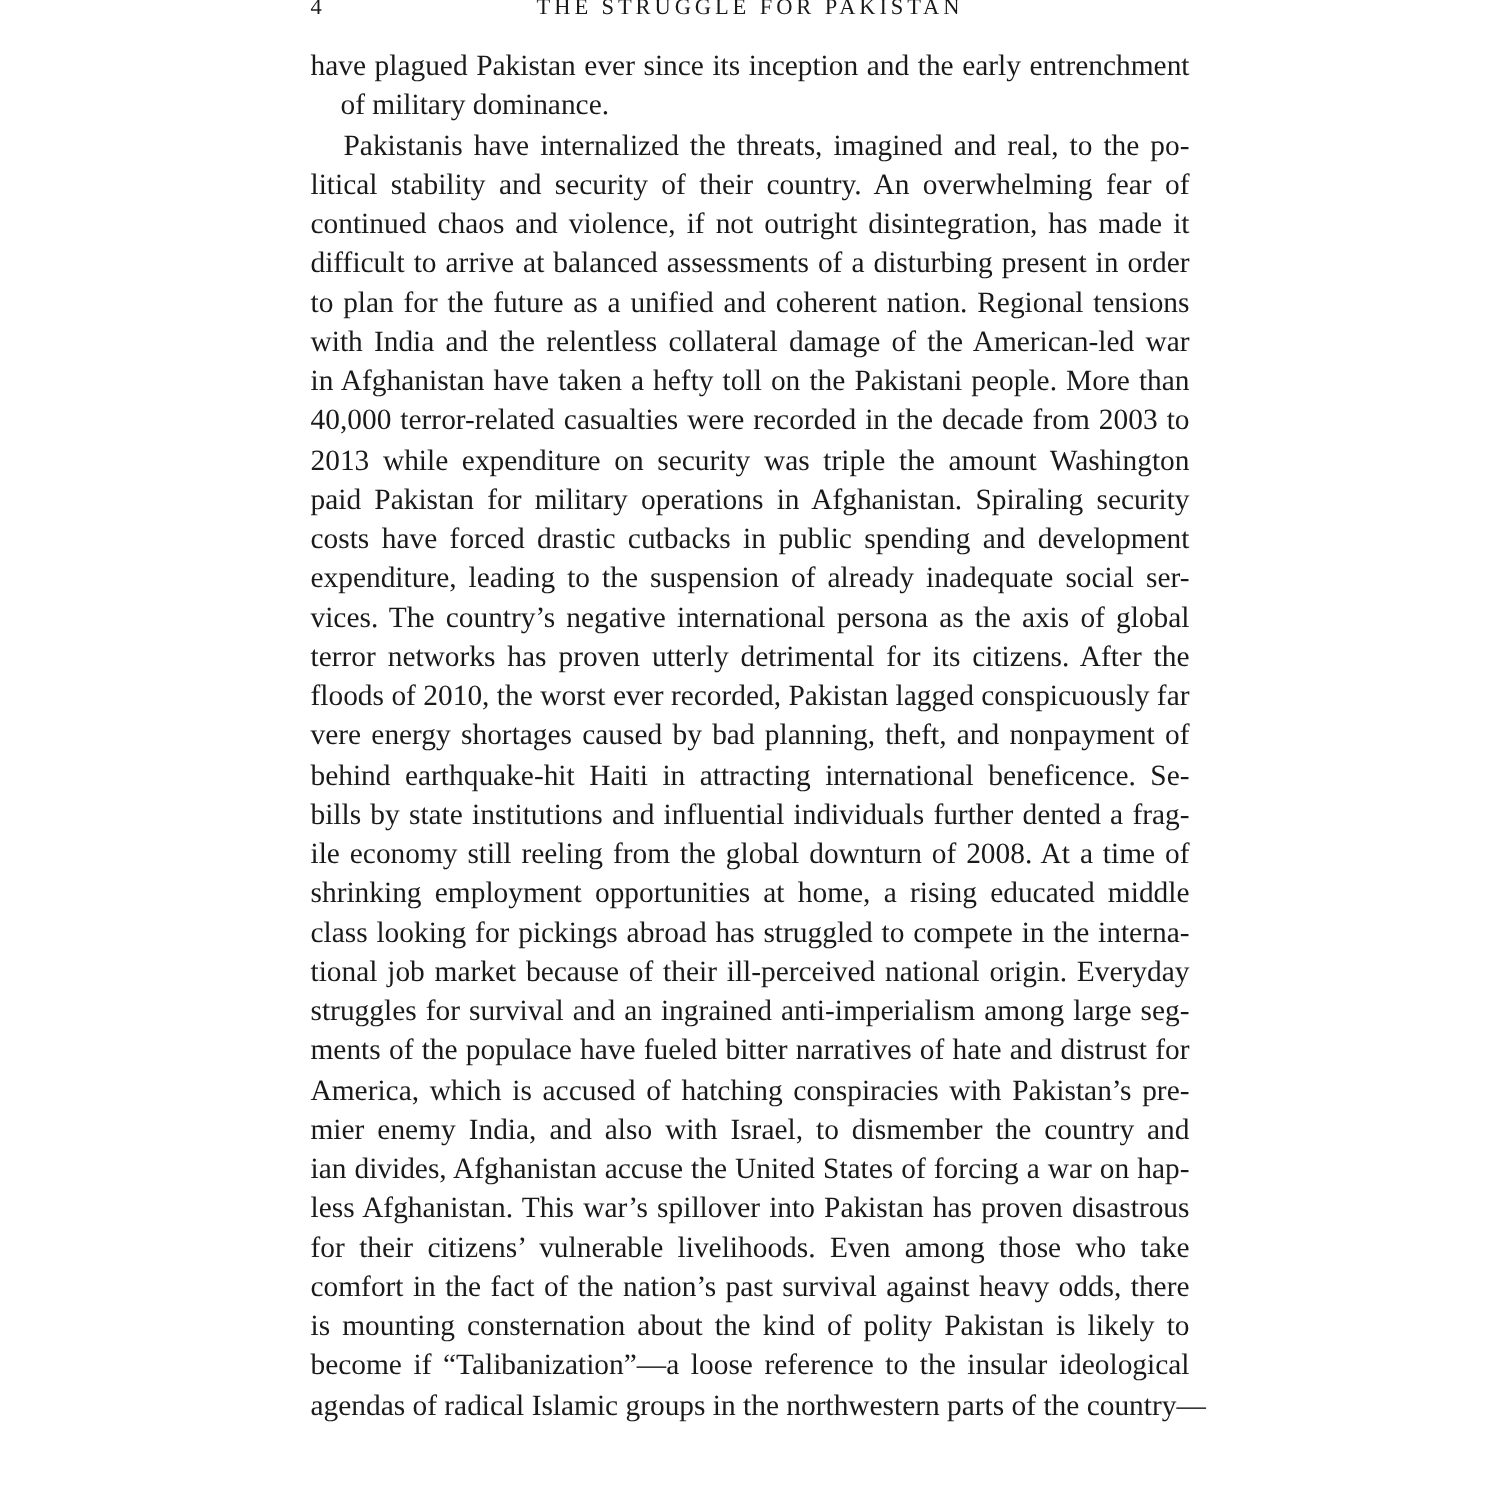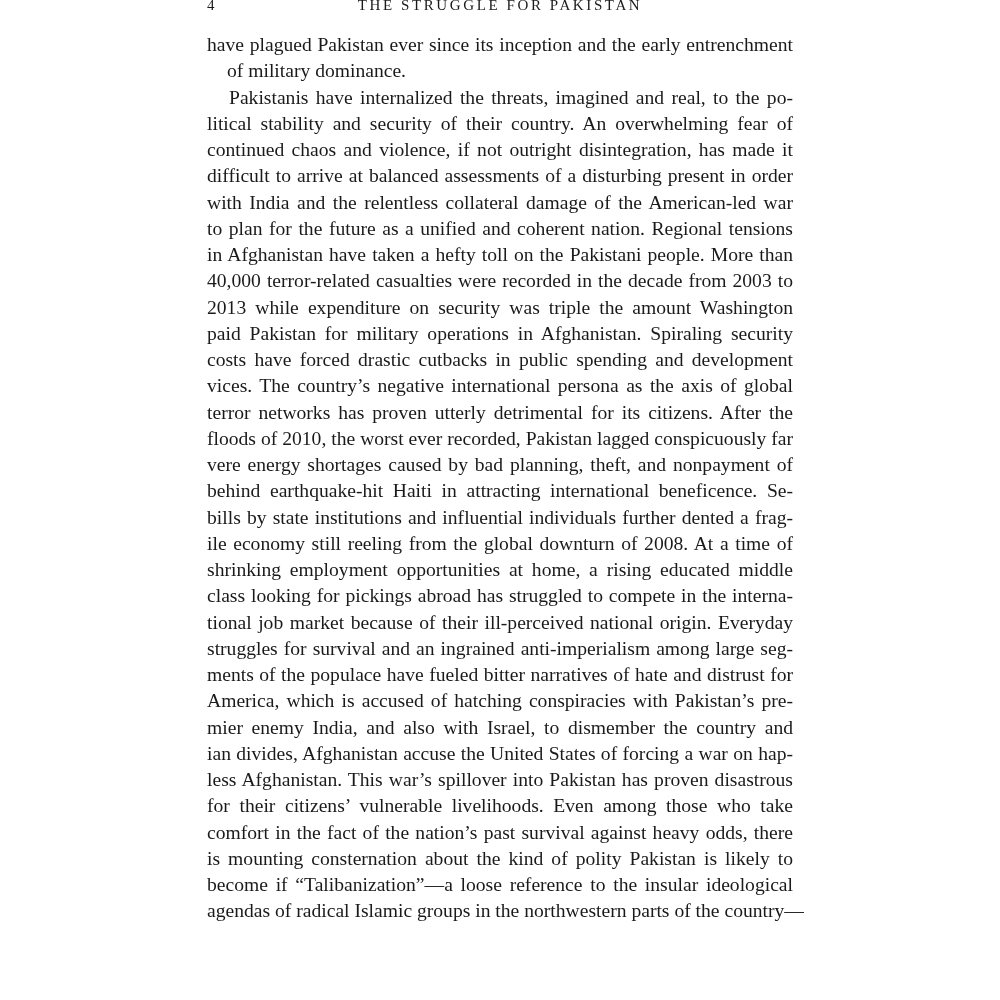--- a/index.html
+++ b/index.html
@@ -26,27 +26,28 @@
   <div class="body" id="body-text">
       <div>
         <span class="line">have plagued Pakistan ever since its inception and the early entrenchment</span>
         <span class="line last">of military dominance.</span>
       </div>
       <div>
         <span class="line indent">Pakistanis have internalized the threats, imagined and real, to the po-</span>
         <span class="line">litical stability and security of their country. An overwhelming fear of</span>
         <span class="line">continued chaos and violence, if not outright disintegration, has made it</span>
         <span class="line">difficult to arrive at balanced assessments of a disturbing present in order</span>
+        <span class="line">to plan for the future as a unified and coherent nation. Regional tensions</span>
         <span class="line">with India and the relentless collateral damage of the American-led war</span>
-        <span class="line">to plan for the future as a unified and coherent nation. Regional tensions</span>
         <span class="line">in Afghanistan have taken a hefty toll on the Pakistani people. More than</span>
         <span class="line">40,000 terror-related casualties were recorded in the decade from 2003 to</span>
         <span class="line">2013 while expenditure on security was triple the amount Washington</span>
         <span class="line">paid Pakistan for military operations in Afghanistan. Spiraling security</span>
         <span class="line">costs have forced drastic cutbacks in public spending and development</span>
+        <span class="line">expenditure, leading to the suspension of already inadequate social ser-</span>
         <span class="line">vices. The country’s negative international persona as the axis of global</span>
         <span class="line">terror networks has proven utterly detrimental for its citizens. After the</span>
         <span class="line">floods of 2010, the worst ever recorded, Pakistan lagged conspicuously far</span>
         <span class="line">vere energy shortages caused by bad planning, theft, and nonpayment of</span>
         <span class="line">behind earthquake-hit Haiti in attracting international beneficence. Se-</span>
         <span class="line">bills by state institutions and influential individuals further dented a frag-</span>
         <span class="line">ile economy still reeling from the global downturn of 2008. At a time of</span>
         <span class="line">shrinking employment opportunities at home, a rising educated middle</span>
         <span class="line">class looking for pickings abroad has struggled to compete in the interna-</span>
         <span class="line">tional job market because of their ill-perceived national origin. Everyday</span>

